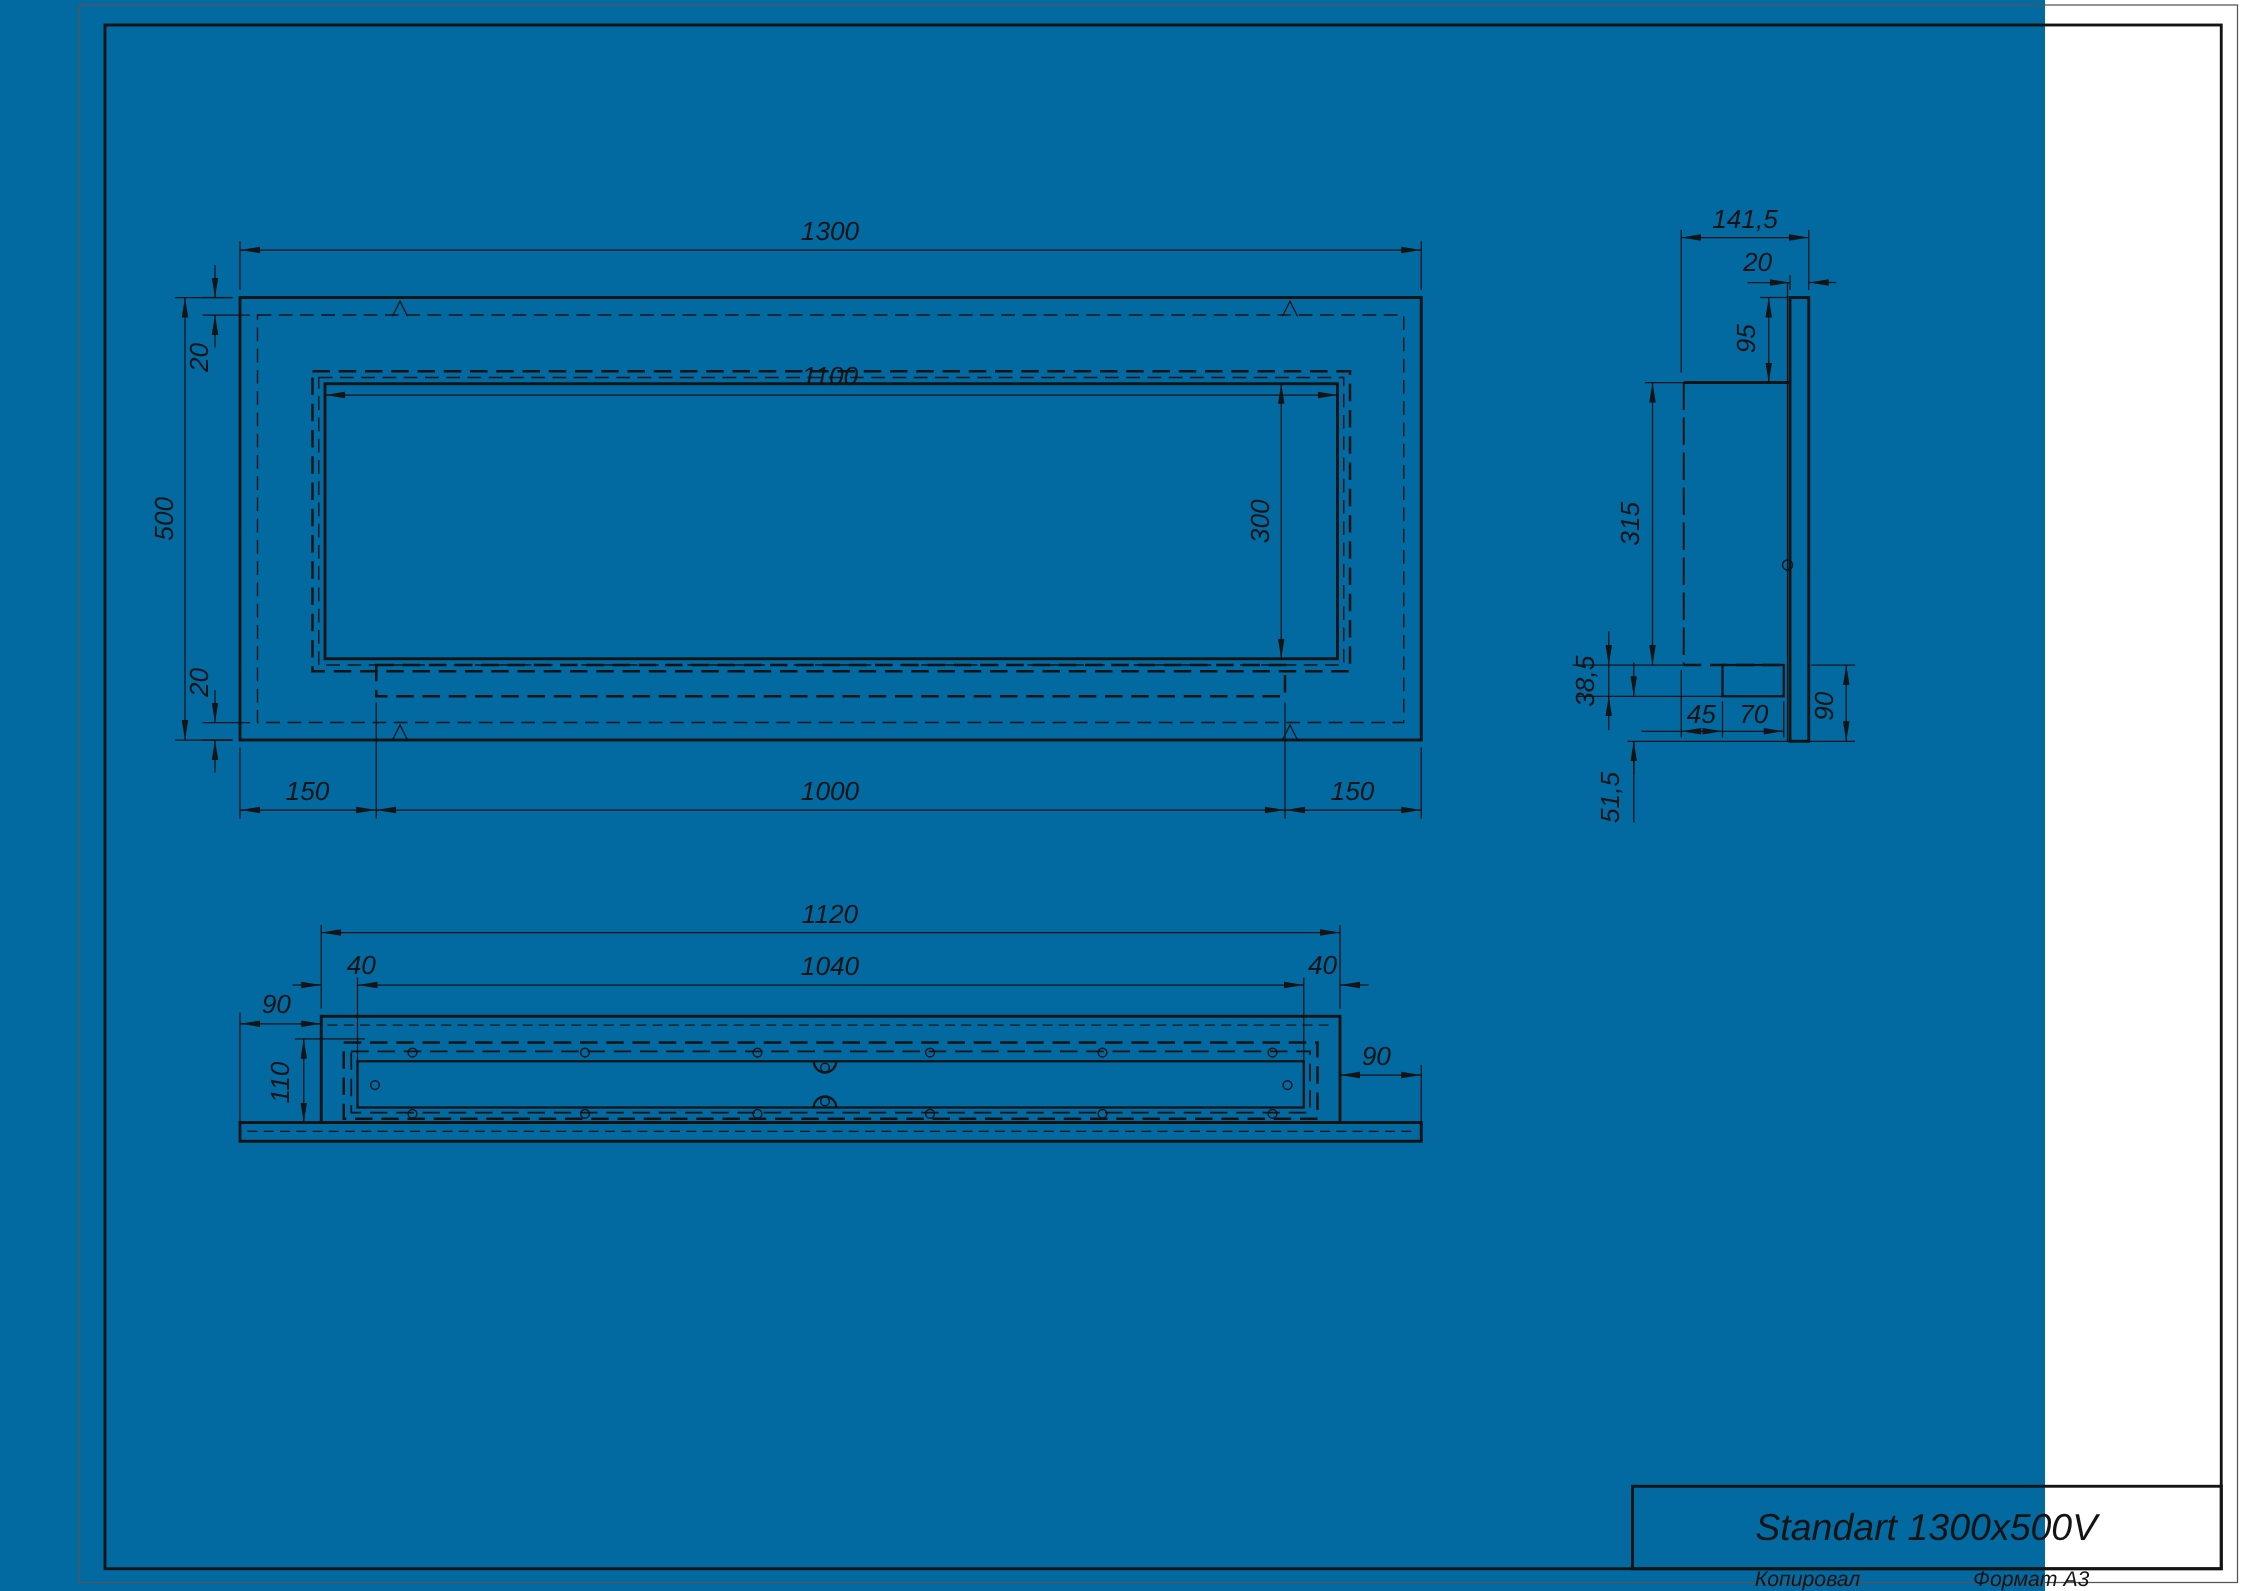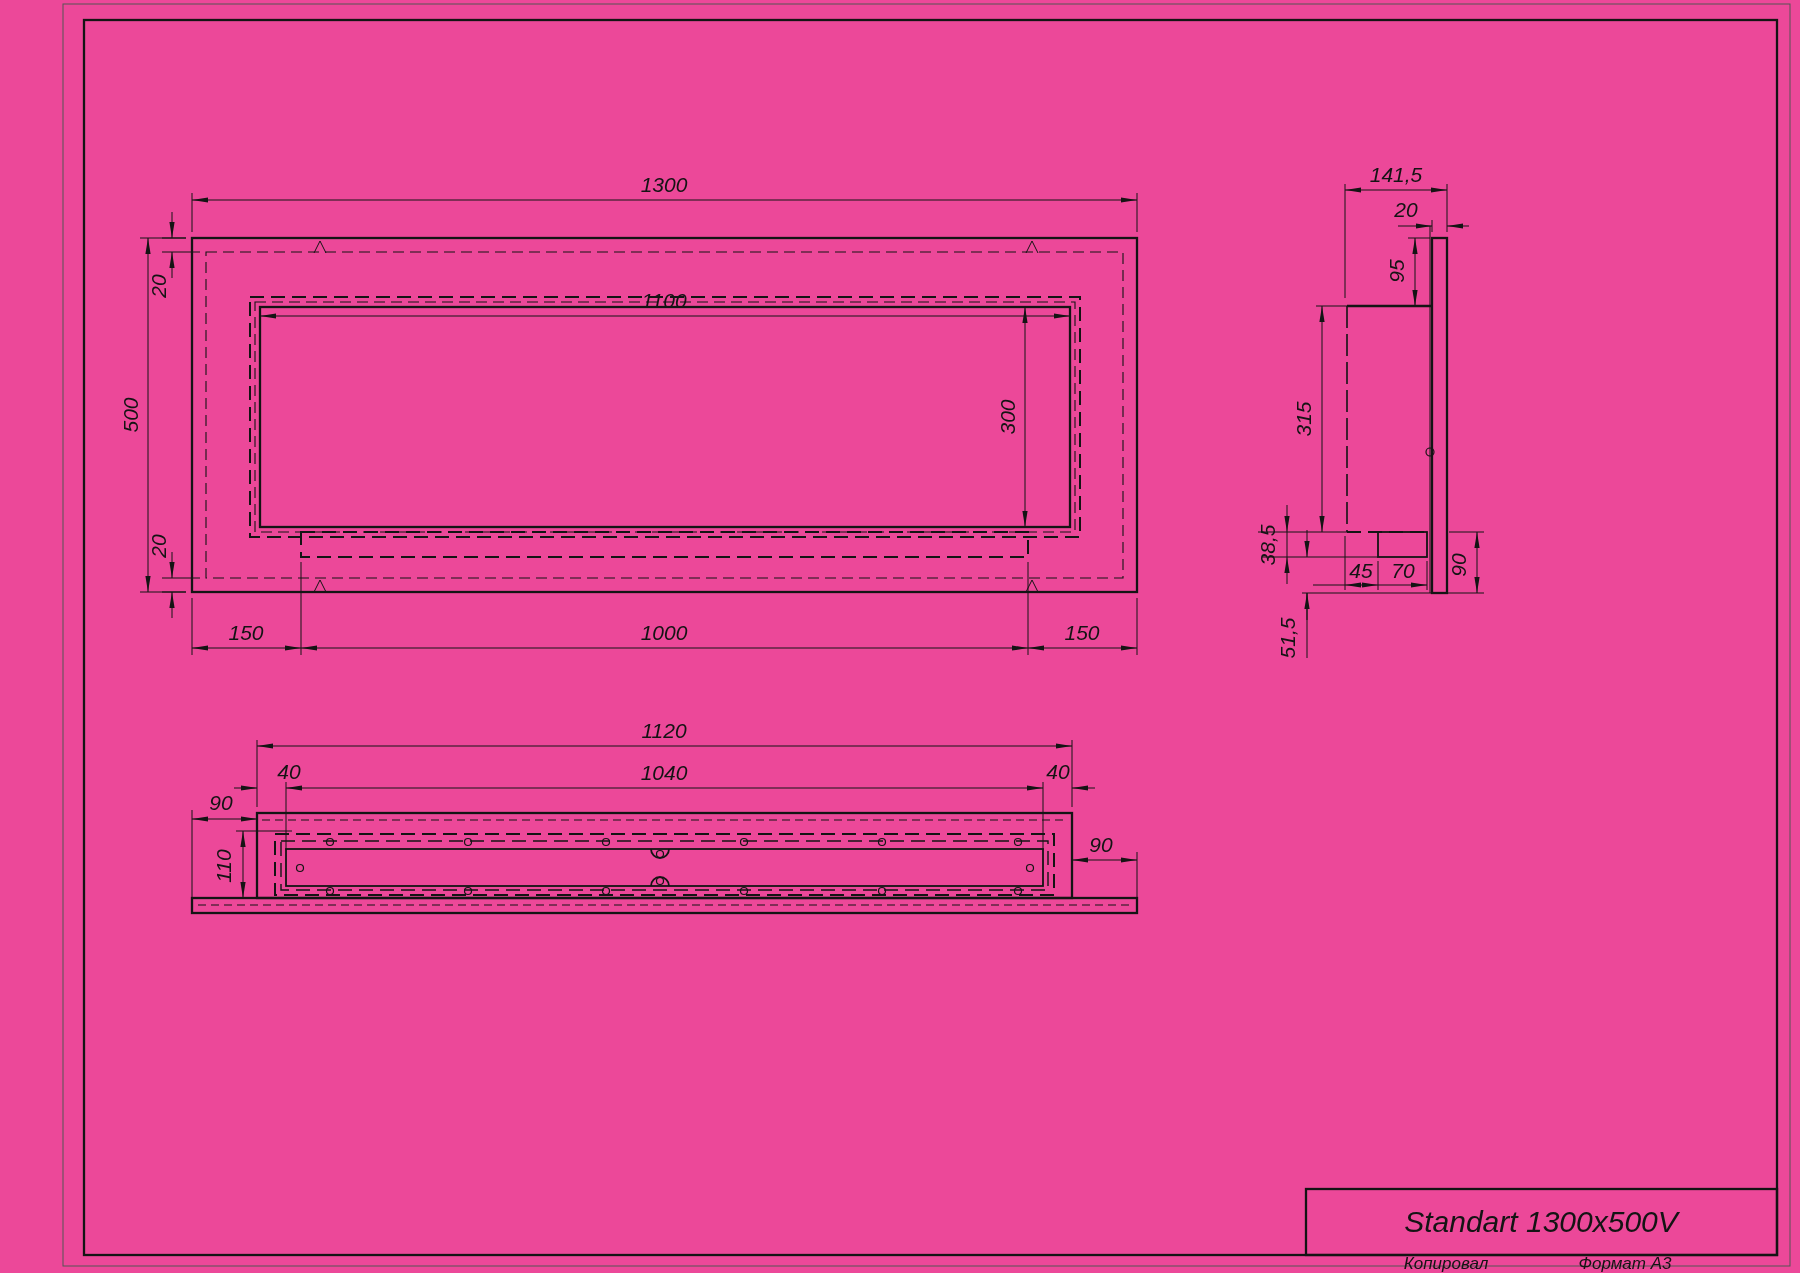--- a/index.html
+++ b/index.html
@@ -1,16 +1,16 @@
 <!DOCTYPE html>
 <html><head>
 <meta charset="utf-8">
 <style>
   html,body{margin:0;padding:0;background:#ffffff;}
-  .page{width:1800px;height:1273px;position:relative;background:#ec4899;text-align:center;}
+  .page{width:1636px;height:1273px;position:relative;background:#0369a1;text-align:center;}
   svg{display:block}
   
   .ln  {stroke:#141414;fill:none;stroke-width:2.3;}
   .ln-med{stroke:#141414;fill:none;stroke-width:1.8;}
   .thin{stroke:#141414;fill:none;stroke-width:1;}
   .dashA{stroke:#141414;fill:none;stroke-width:2;stroke-dasharray:14 7;}
   .dashB{stroke:#141414;fill:none;stroke-width:1.1;stroke-dasharray:11 6;}
   .dashC{stroke:#141414;fill:none;stroke-width:1.6;stroke-dasharray:22 6;}
   .dashD{stroke:#141414;fill:none;stroke-width:1;stroke-dasharray:8 5;}
   .hole{stroke:#141414;fill:none;stroke-width:1.2;}

